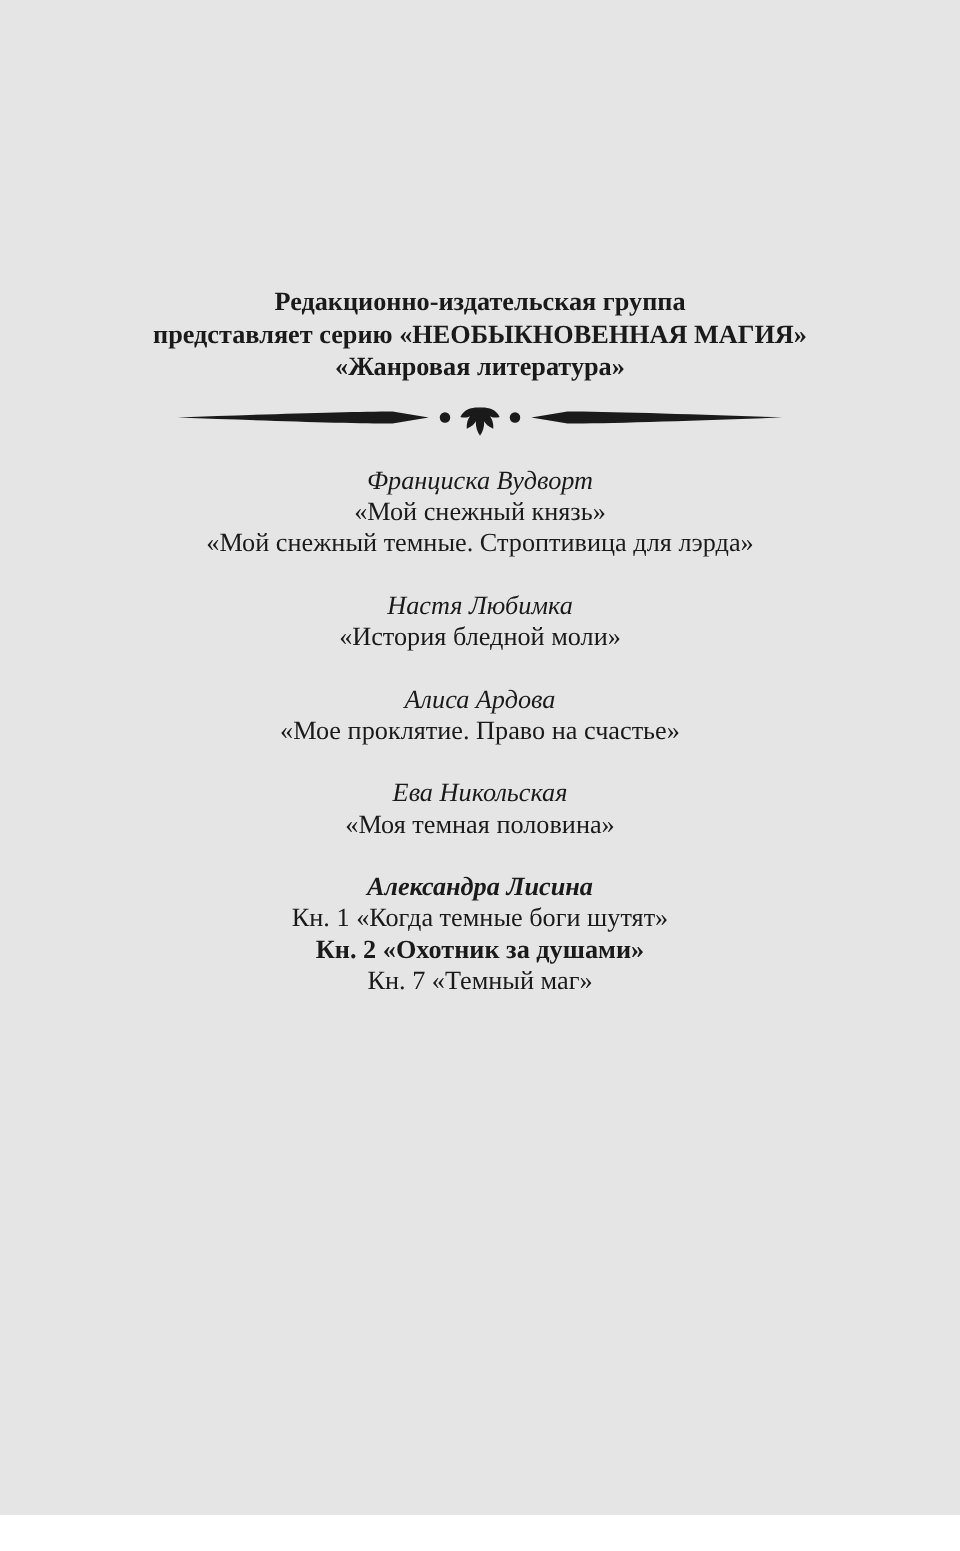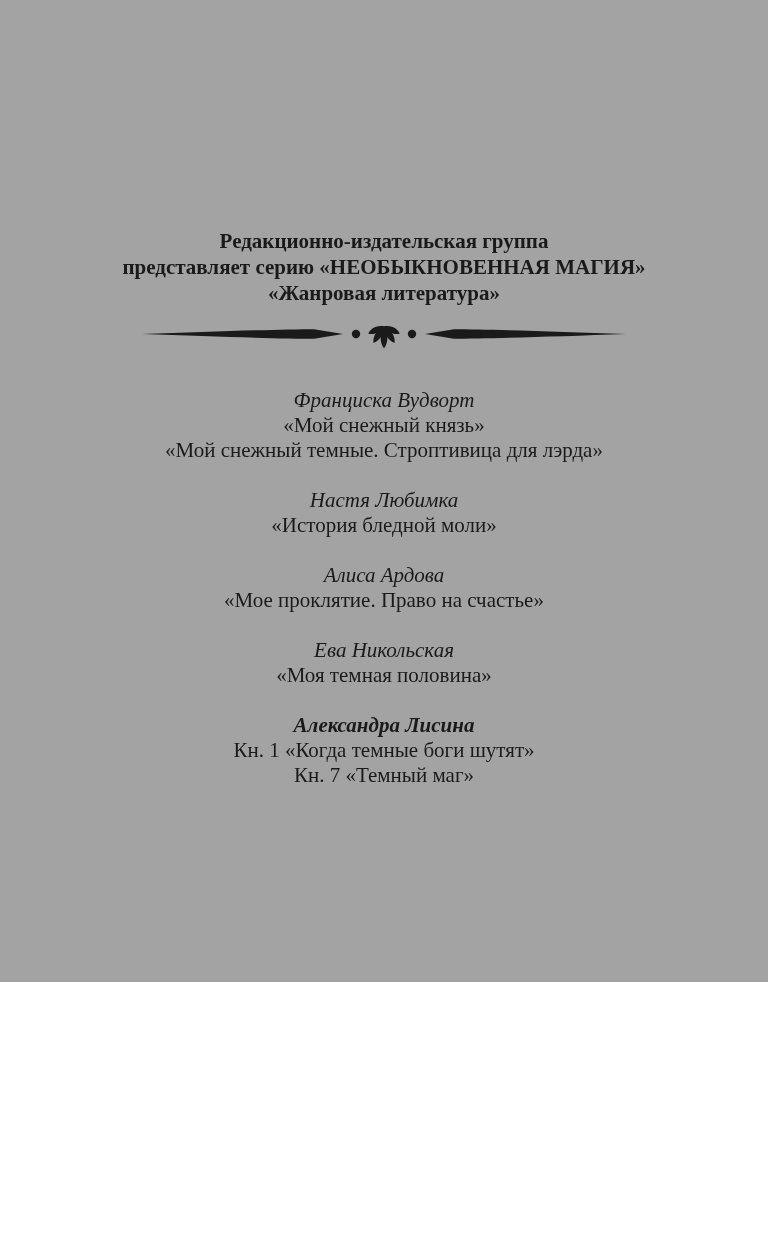--- a/index.html
+++ b/index.html
@@ -3,23 +3,23 @@
 <meta charset="utf-8">
 <style>
   html, body {
     margin: 0;
     padding: 0;
     background: #ffffff;
   }
   .page {
     position: relative;
     width: 768px;
-    height: 982px;
+    height: 1212px;
     margin: 0 auto;
-    background: #a3a3a3;
+    background: #e5e5e5;
     color: #1a1a1a;
     font-family: "Liberation Serif", "DejaVu Serif", serif;
     overflow: hidden;
   }
   .content {
     position: absolute;
     top: 228px;
     left: 0;
     right: 0;
     text-align: center;
@@ -34,21 +34,21 @@
     margin: 16px auto 0;
     width: 484px;
     height: 32px;
   }
   .divider svg {
     display: block;
     width: 484px;
     height: 32px;
   }
   .authors {
-    margin-top: 34px;
+    margin-top: 18px;
   }
   .author-block {
     margin-top: 25px;
     font-size: 21px;
     line-height: 25px;
   }
   .author-block:first-child {
     margin-top: 0;
   }
   .author-name {
@@ -111,18 +111,19 @@
     <div class="author-name">Алиса Ардова</div>
   <div class="work-line">«Мое проклятие. Право на счастье»</div>
         </section>
         <section class="author-block">
     <div class="author-name">Ева Никольская</div>
   <div class="work-line">«Моя темная половина»</div>
         </section>
         <section class="author-block">
     <div class="author-name bold">Александра Лисина</div>
           <div class="work-line">Кн. 1 «Когда темные боги шутят»</div>
+          <div class="work-line bold">Кн. 2 «Охотник за душами»</div>
           <div class="work-line">Кн. 7 «Темный маг»</div>
         </section>
       </main>
 
   </div>
 </div>
 
 </body></html>

